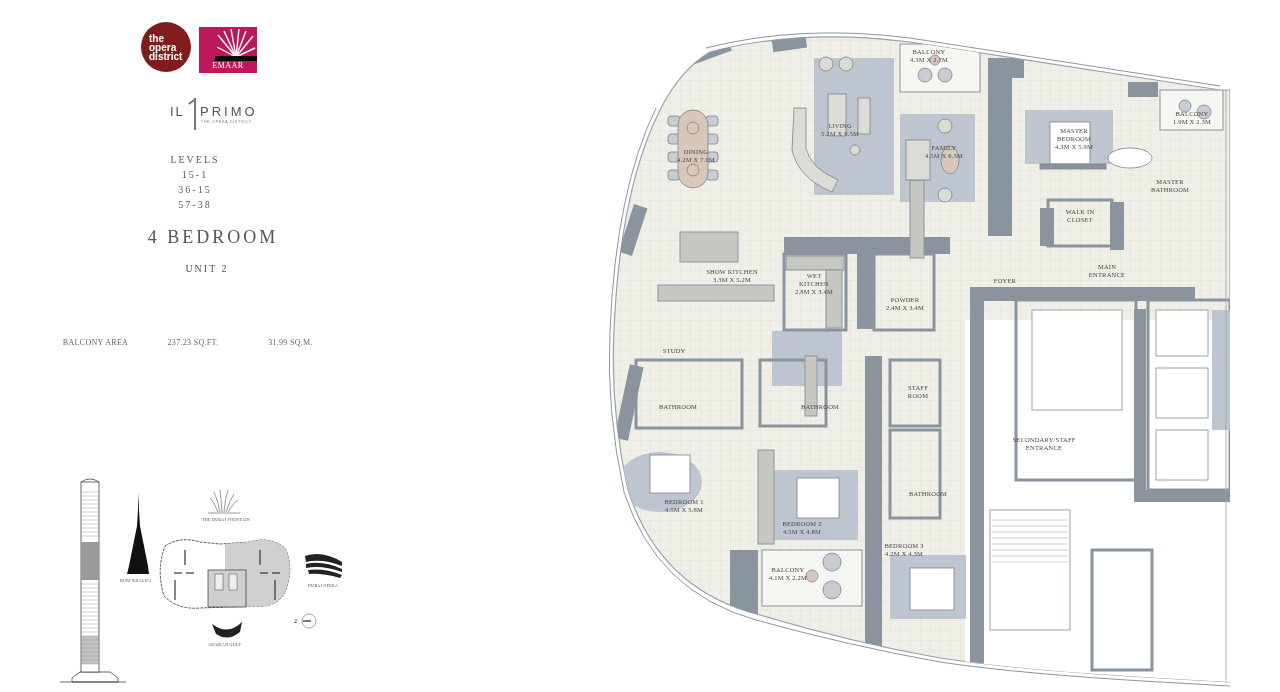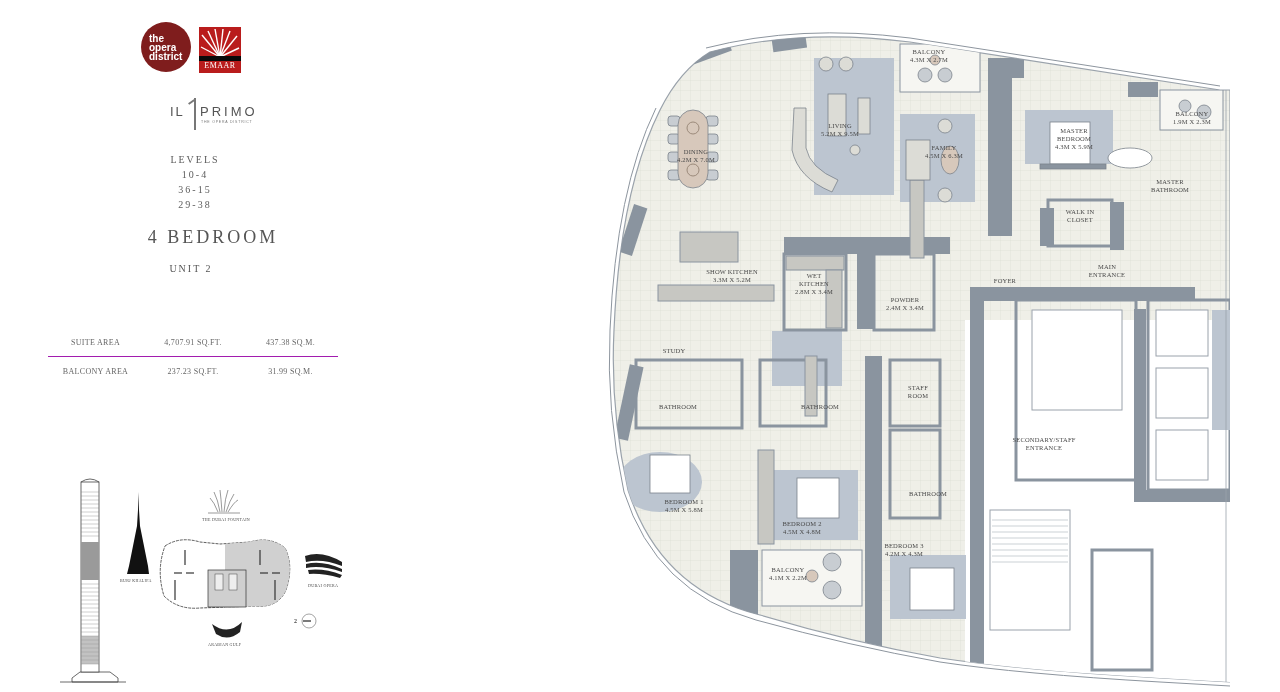--- a/index.html
+++ b/index.html
@@ -1,29 +1,29 @@
 <!DOCTYPE html>
 <html><head>
 <meta charset="utf-8">
 <style>
   html,body{margin:0;padding:0;background:#ffffff;}
   body{width:1280px;height:692px;position:relative;overflow:hidden;font-family:"Liberation Serif","DejaVu Serif",serif;color:#5a5a5a;}
   .left{position:absolute;left:0;top:0;width:600px;height:692px;}
   .logo-circle{position:absolute;left:141px;top:22px;width:50px;height:50px;border-radius:50%;background:#7f1d1d;color:#fff;font-family:"Liberation Sans","DejaVu Sans",sans-serif;font-size:10px;font-weight:bold;line-height:9px;box-sizing:border-box;padding:12px 0 0 8px;}
-  .logo-emaar{position:absolute;left:199px;top:27px;width:42px;height:46px;background:#b91c1c;}
+  .logo-emaar{position:absolute;left:199px;top:27px;width:42px;height:46px;background:#be185d;padding-left:16px;}
   .logo-emaar .txt{position:absolute;left:0;right:0;bottom:3px;text-align:center;color:#fff;font-size:8px;letter-spacing:0.5px;font-family:"Liberation Serif",serif;}
   .brand{position:absolute;left:164px;top:98px;width:110px;height:40px;}
   .brand .il{position:absolute;left:6px;top:6px;font-family:"Liberation Sans",sans-serif;font-size:13px;letter-spacing:2px;color:#555;}
   .brand .one{position:absolute;left:30px;top:0;width:2px;height:32px;background:#777;}
   .brand .one:before{content:"";position:absolute;left:-6px;top:3px;width:7px;height:2px;background:#777;transform:rotate(-35deg);}
   .brand .primo{position:absolute;left:36px;top:6px;font-family:Liberation Sans, sans-serif;font-size:13px;letter-spacing:3px;color:#555;}
   .brand .sub{position:absolute;left:37px;top:22px;font-family:"Liberation Sans",sans-serif;font-size:3.5px;letter-spacing:0.8px;color:#777;}
   .levels{position:absolute;left:160px;top:152px;width:70px;text-align:center;font-size:10px;letter-spacing:2px;line-height:15px;color:#5c5c5c;}
   .title{position:absolute;left:138px;top:227px;width:150px;text-align:center;font-size:18px;letter-spacing:3px;color:#555;}
-  .unit{position:absolute;left:156px;top:263px;width:70px;text-align:center;font-size:10px;letter-spacing:2px;color:#555;}
+  .unit{position:absolute;left:172px;top:263px;width:70px;text-align:center;font-size:10px;letter-spacing:2px;color:#555;}
   .areas{position:absolute;left:48px;top:328px;width:290px;border-collapse:collapse;font-size:8px;color:#666;letter-spacing:0.3px;}
   .areas td{text-align:center;height:28px;padding:0;}
   .areas tr+tr td{border-top:1px solid #a21caf;}
   .areas td:nth-child(1){width:95px;}
   .areas td:nth-child(2){width:100px;}
   .keyplan{position:absolute;left:60px;top:470px;width:290px;height:222px;}
   .kp-label{position:absolute;font-size:4px;letter-spacing:0.3px;color:#444;font-family:"Liberation Serif",serif;white-space:nowrap;}
   .plan{position:absolute;left:600px;top:30px;width:630px;height:662px;}
   .plan svg{display:block;}
   .rl{position:absolute;font-family:"Liberation Serif",serif;font-size:6.5px;color:#4a4a4a;text-align:center;line-height:8px;letter-spacing:0.2px;white-space:nowrap;transform:translateX(-50%);}
@@ -56,35 +56,30 @@
 
   <div class="brand">
     <span class="il">IL</span>
     <span class="one"></span>
     <span class="primo">PRIMO</span>
     <span class="sub">THE OPERA DISTRICT</span>
   </div>
 
   <div class="levels">
     <div>LEVELS</div>
-    <div>10-4</div>
+    <div>15-1</div>
     <div>36-15</div>
-    <div>29-38</div>
+    <div>57-38</div>
   </div>
 
   <div class="title">4 BEDROOM</div>
   <div class="unit">UNIT 2</div>
 
   <table class="areas">
     <tbody>
-        <tr>
-      <td>SUITE AREA</td>
-      <td>4,707.91 SQ.FT.</td>
-      <td>437.38 SQ.M.</td>
-    </tr>
     <tr>
       <td>BALCONY AREA</td>
       <td>237.23 SQ.FT.</td>
       <td>31.99 SQ.M.</td>
     </tr>
   </tbody>
     </table>
 
   <div class="keyplan">
     <svg width="290" height="222" viewBox="0 0 290 222">

